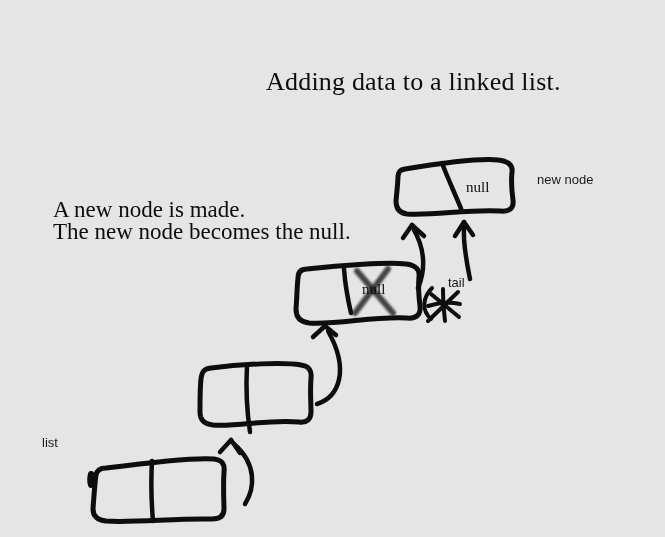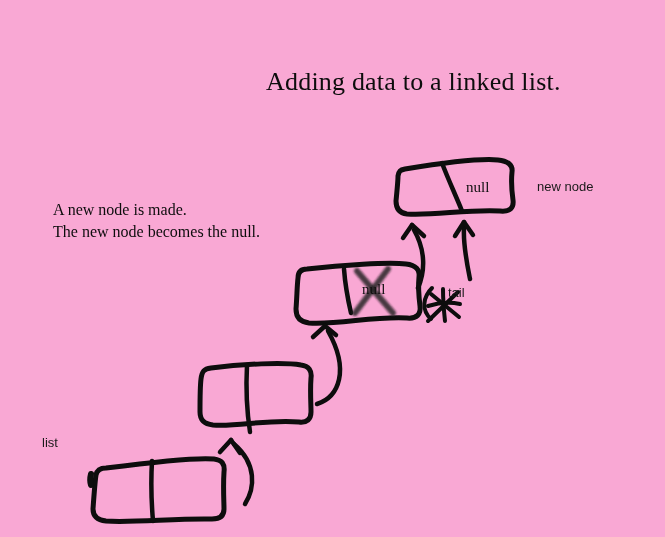--- a/index.html
+++ b/index.html
@@ -1,45 +1,45 @@
 <!DOCTYPE html>
 <html><head>
 <meta charset="utf-8">
 <style>
   html,body{margin:0;padding:0;background:#ffffff;}
   .stage{
     position:relative;
     width:665px;height:537px;
-    background:#f9a8d4;
+    background:#e5e5e5;
     overflow:hidden;
     font-family:"Liberation Serif", serif;
     color:#0d0d0d;
   }
   .abs{position:absolute;}
   .title{
     left:266px;top:67px;
     font-size:26px;
     letter-spacing:0.2px;
     white-space:nowrap;
   }
   .desc{
     left:53px;top:199px;
-    font-size:16px;
+    font-size:23px;
     line-height:21.5px;
     white-space:nowrap;
   }
   .hand-label{
     font-family:"Liberation Sans", sans-serif;
     font-size:13px;
     color:#1a1a1a;
     white-space:nowrap;
   }
   .lbl-head{left:42px;top:435px;}
-  .lbl-tail{left:448px;top:285px;}
-  .lbl-newnode{left:537px;top:179px;}
+  .lbl-tail{left:448px;top:275px;}
+  .lbl-newnode{left:537px;top:172px;}
   .null-text{
     font-size:15px;
     white-space:nowrap;
   }
   .null-new{left:466px;top:179px;}
   .null-old{left:362px;top:281px;}
   svg.draw{position:absolute;left:0;top:0;}
   .ink{stroke:#0d0d0d;fill:none;stroke-linecap:round;stroke-linejoin:round;}
   .box{stroke-width:5;}
   .divider{stroke-width:4.5;}

